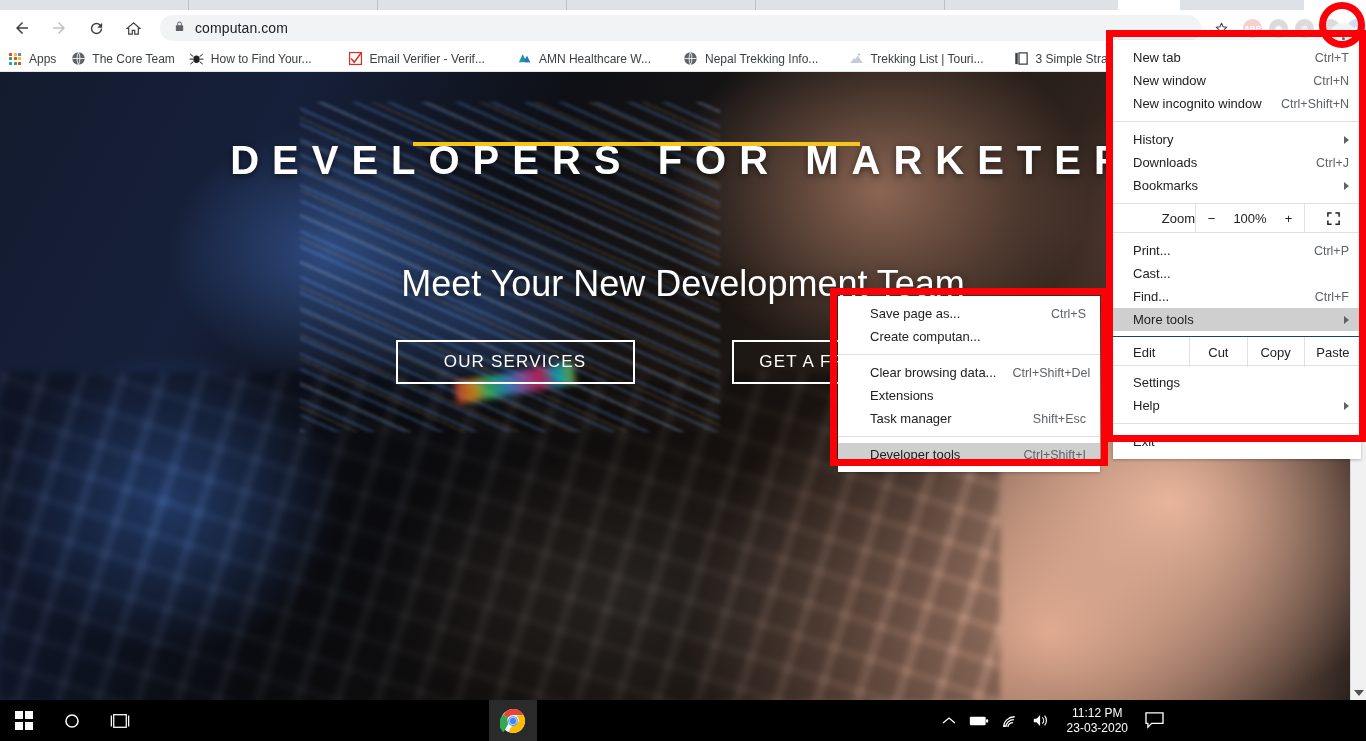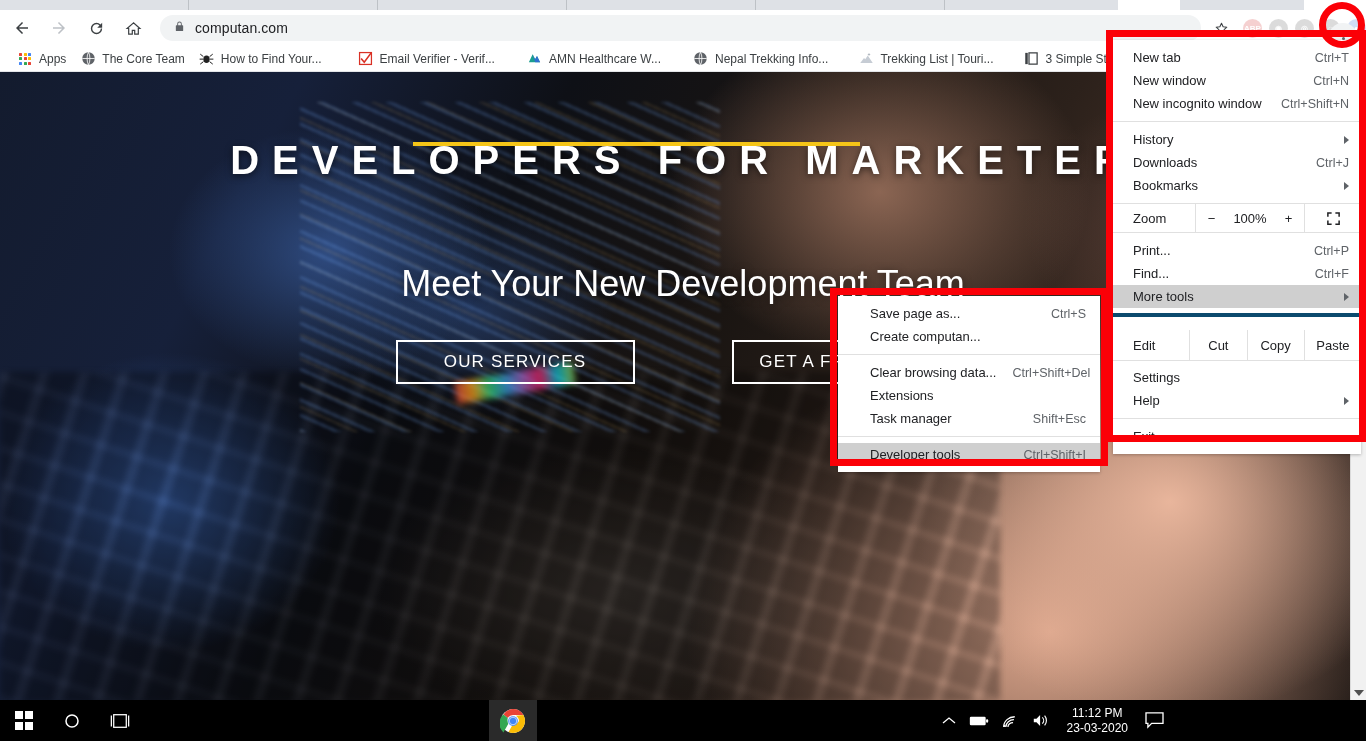--- a/index.html
+++ b/index.html
@@ -65,21 +65,21 @@
     gap: 2px;
   }
   .menu-dots-btn i {
     width: 3px; height: 3px; border-radius: 50%; background: #5f6368; display: block;
   }
 
   
   .bookmarks {
     position: absolute; left: 0; top: 46px; width: 1186px; height: 26px;
     background: #ffffff;
-    display: flex; align-items: center; padding-left: 10px;
+    display: flex; align-items: center; 
     border-bottom: 1px solid #e3e5e8;
     overflow: hidden;
   }
   .bm {
     display: flex; align-items: center; height: 22px;
     padding: 0 7px; border-radius: 3px; flex: 0 0 auto;
   }
   .bm .bmico {
     width: 16px; height: 16px; margin-right: 6px; flex: 0 0 16px;
     display: flex; align-items: center; justify-content: center;
@@ -210,32 +210,32 @@
     width: 0; height: 0; margin-left: 10px;
     border-top: 4px solid transparent; border-bottom: 4px solid transparent;
     border-left: 5px solid #5f6368;
   }
   .mi.hi { background: #cfcfcf; }
   .msep { height: 1px; background: #e0e0e0; margin: 6px 0; }
   .zoomrow {
     display: flex; align-items: center; height: 30px;
     border-top: 1px solid #e0e0e0; border-bottom: 1px solid #e0e0e0;
   }
-  .zoomrow .zlabel { width: 82px; padding-left: 20px; }
+  .zoomrow .zlabel { width: 82px; padding-left: 20px; text-align: right; }
   .zoomrow .zctrl {
     flex: 1 1 auto; display: flex; align-items: center; justify-content: center;
     gap: 18px; border-left: 1px solid #e0e0e0; border-right: 1px solid #e0e0e0;
     height: 30px;
   }
   .zoomrow .zfull {
     width: 56px; display: flex; align-items: center; justify-content: center;
   }
   .editrow {
-    display: flex; align-items: flex-end; height: 48px;
-    border-top: 4px solid #0c4a6e; border-bottom: 1px solid #e0e0e0;
+    display: flex; align-items: flex-start; height: 30px;
+    border-top: 1px solid #0c4a6e; border-bottom: 1px solid #e0e0e0;
   }
   .editrow div {
     flex: 1 1 0; text-align: center; height: 30px;
     display: flex; align-items: center; justify-content: center;
     border-right: 1px solid #e0e0e0;
   }
   .editrow div:first-child { justify-content: flex-start; padding-left: 20px; }
   .editrow div:last-child { border-right: none; }
 
   
@@ -491,20 +491,23 @@
       </div>
     </div>
 
     <div style="height:6px"></div>
 
     <div class="mi">
       <span class="lbl">Print...</span>
       <span class="acc">Ctrl+P</span>
     </div>
     <div class="mi">
+      <span class="lbl">Cast...</span>
+    </div>
+    <div class="mi">
       <span class="lbl">Find...</span>
       <span class="acc">Ctrl+F</span>
     </div>
     <div class="mi hi">
       <span class="lbl">More tools</span>
       <span class="sub-arrow"></span>
     </div>
 
     <div style="height:5px"></div>
 

